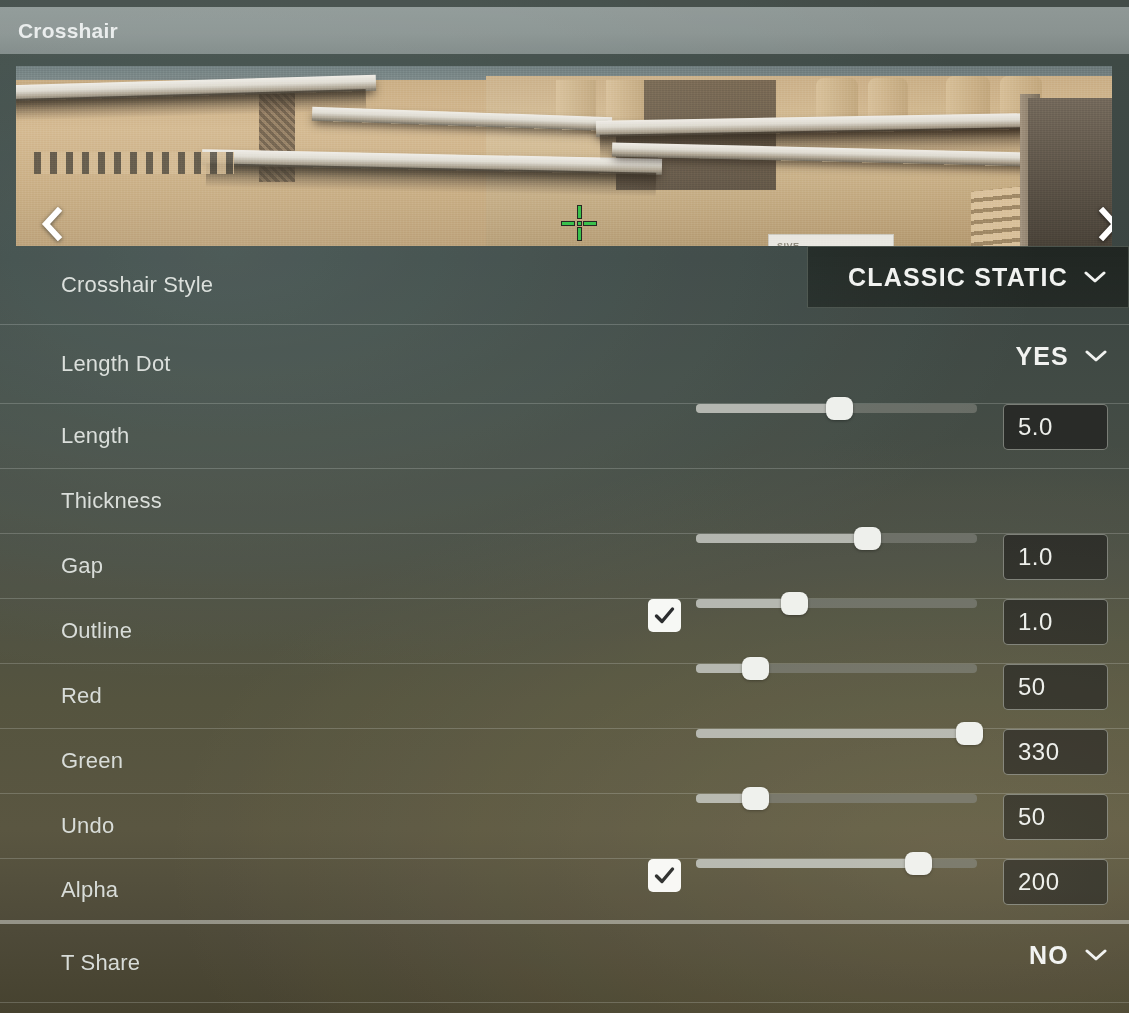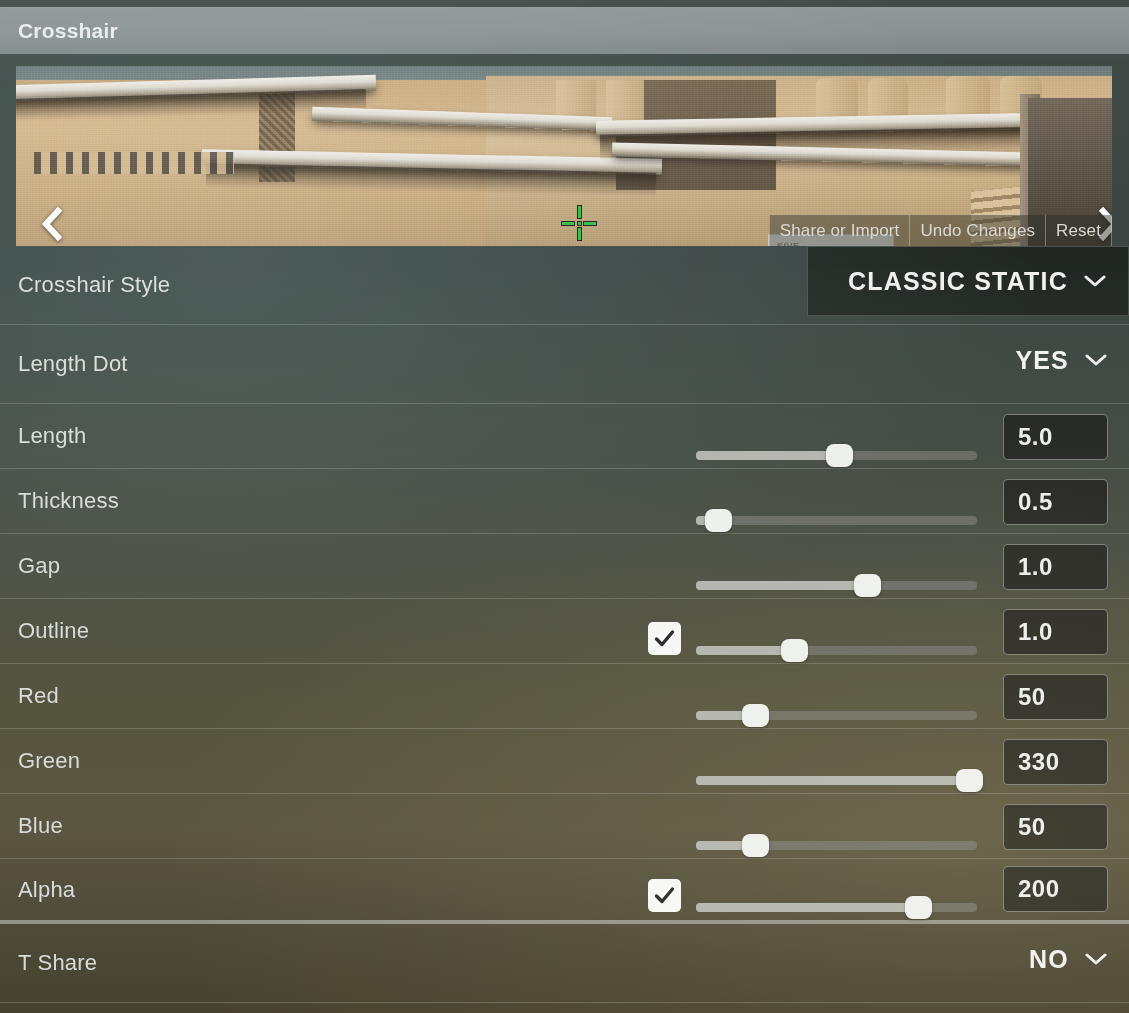--- a/index.html
+++ b/index.html
@@ -201,36 +201,37 @@
     position:absolute;
     left: 0; top: 246px;
     width: 1129px;
   }
   .row {
     position: relative;
     height: 65px;
     display:flex;
     align-items:center;
     border-bottom: 1px solid rgba(225,228,222,.22);
+    padding-left: 43px;
   }
   .row.tall { height: 79px; }
   .row.thick-border { border-bottom: 4px solid rgba(205,208,200,.55); }
 
   .row-label {
     margin-left: 18px;
     font-size: 22px;
     color: #d8dcd8;
     letter-spacing: .2px;
   }
 
   .row-right {
     position:absolute;
-    right: 0; top:0; bottom:8px;
+    right: 0; top:0; bottom:16px;
     display:flex;
-    align-items:flex-end;
+    align-items:flex-start;
   }
 
   
   .dropdown {
     display:flex; align-items:center; justify-content:flex-end;
     gap: 16px;
     height: 100%;
     padding: 0 22px 0 40px;
     font-size: 25px;
     font-weight: bold;
@@ -280,21 +281,21 @@
   .valuebox {
     width: 105px;
     height: 46px;
     border: 1px solid rgba(190,194,186,.55);
     border-radius: 5px;
     background: rgba(36,38,35,.85);
     display:flex; align-items:center;
     padding-left: 14px;
     margin-right: 21px;
     font-size: 24px;
-    font-weight: bold;
+    font-weight: normal;
     color: #eceeea;
     letter-spacing: .5px;
   }
 </style>
 </head>
 <body>
 
 <div id="app">
 
   <div class="header">
@@ -354,25 +355,20 @@
       <svg viewBox="0 0 26 34" fill="none" aria-hidden="true">
         <path d="M20 4 L8 17 L20 30" stroke="#ffffff" stroke-width="6" stroke-linecap="square" stroke-linejoin="miter"></path>
       </svg>
     </div>
     <div class="nav-arrow nav-right">
       <svg viewBox="0 0 26 34" fill="none" aria-hidden="true">
         <path d="M7 4 L19 17 L7 30" stroke="#ffffff" stroke-width="6" stroke-linecap="square" stroke-linejoin="miter"></path>
       </svg>
     </div>
 
-    <div class="preview-buttons">
-      <div class="pv-btn">Share or Import</div>
-      <div class="pv-btn">Undo Changes</div>
-      <div class="pv-btn last">Reset</div>
-    </div>
   </div>
 
   <div class="rows">
 
     <div class="row tall">
       <div class="row-label">Crosshair Style</div>
       <div class="row-right">
         <div class="dropdown hovered">
           <span>CLASSIC STATIC</span>
           <svg class="chev" viewBox="0 0 22 14" fill="none">
@@ -400,27 +396,20 @@
         <div class="slider">
           <div class="slider-fill" style="width: 51%;"></div>
           <div class="slider-thumb" style="left: 51%;"></div>
         </div>
         <div class="valuebox">5.0</div>
       </div>
     </div>
 
     <div class="row">
       <div class="row-label">Thickness</div>
-      <div class="row-right">
-        <div class="slider">
-          <div class="slider-fill" style="width: 8%;"></div>
-          <div class="slider-thumb" style="left: 8%;"></div>
-        </div>
-        <div class="valuebox">0.5</div>
-      </div>
     </div>
 
     <div class="row">
       <div class="row-label">Gap</div>
       <div class="row-right">
         <div class="slider">
           <div class="slider-fill" style="width: 61%;"></div>
           <div class="slider-thumb" style="left: 61%;"></div>
         </div>
         <div class="valuebox">1.0</div>
@@ -459,21 +448,21 @@
       <div class="row-right">
         <div class="slider">
           <div class="slider-fill" style="width: 97%;"></div>
           <div class="slider-thumb" style="left: 97%;"></div>
         </div>
         <div class="valuebox">330</div>
       </div>
     </div>
 
     <div class="row">
-      <div class="row-label">Blue</div>
+      <div class="row-label">Undo</div>
       <div class="row-right">
         <div class="slider">
           <div class="slider-fill" style="width: 21%;"></div>
           <div class="slider-thumb" style="left: 21%;"></div>
         </div>
         <div class="valuebox">50</div>
       </div>
     </div>
 
     <div class="row thick-border">

